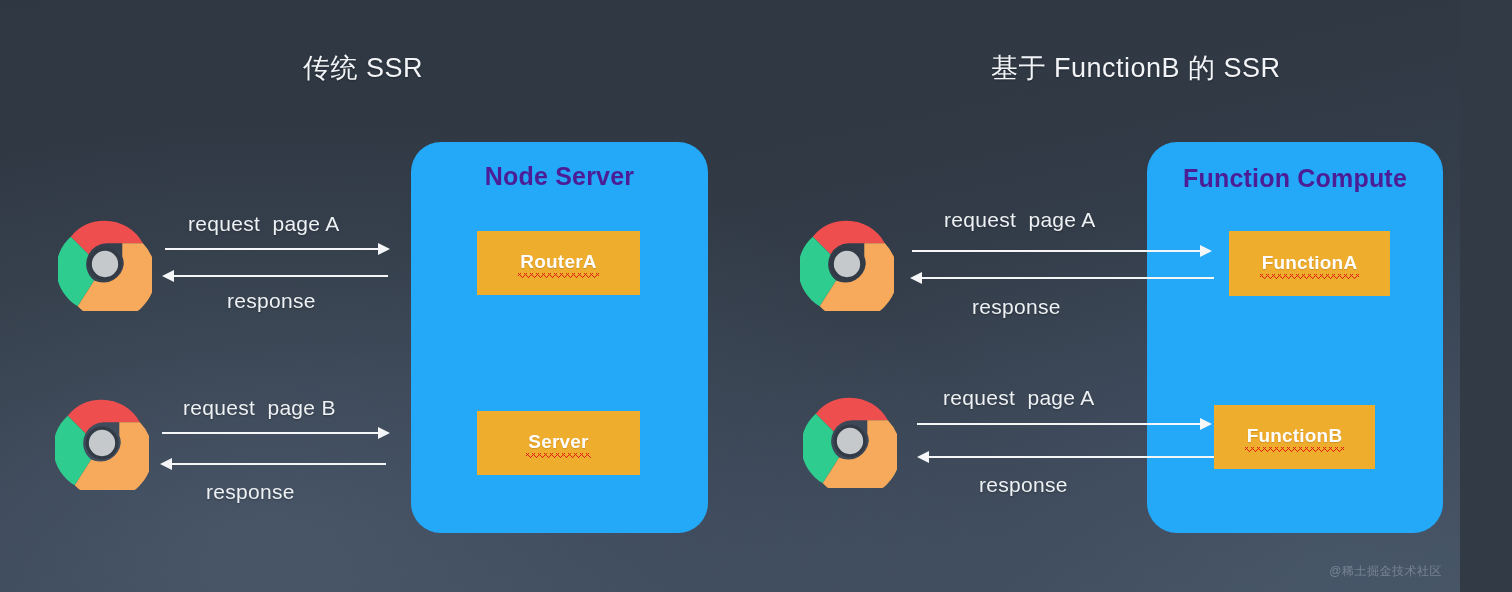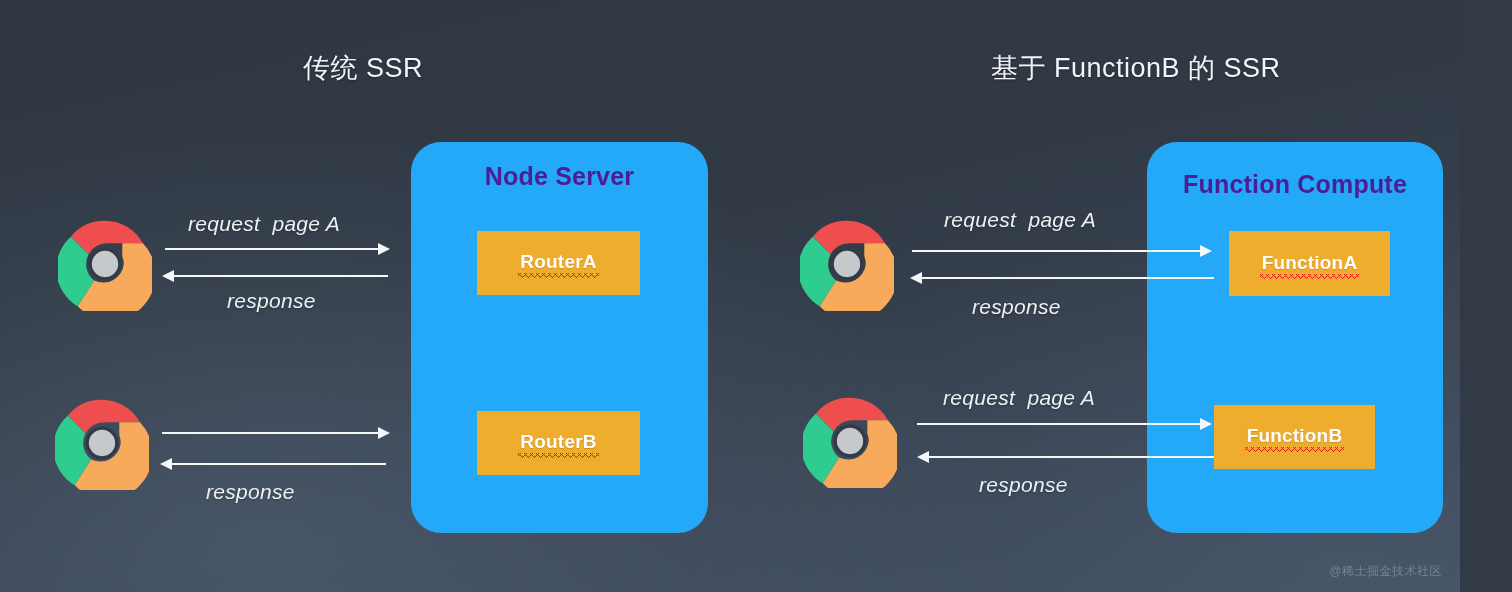--- a/index.html
+++ b/index.html
@@ -46,21 +46,21 @@
     position:absolute;
     left:0; right:0;
     text-align:center;
     color:#4c1d95;
     font-weight:bold;
     font-size:25px;
     letter-spacing:0.2px;
     white-space:nowrap;
   }
   #panel-left  .panel-title { top:20px; }
-  #panel-right .panel-title { top:28px; }
+  #panel-right .panel-title { top:22px; }
 
   
   .unitbox {
     position:absolute;
     background:#efad2e;
     display:flex;
     align-items:center;
     justify-content:center;
   }
   .unitbox .unit-label {
@@ -114,21 +114,20 @@
   .arrow-head.right { border-left:12px solid #f4f6f8; }
   .arrow-head.left  { border-right:12px solid #f4f6f8; }
 
   .arrow-label {
     position:absolute;
     color:#eef1f4;
     font-size:21px;
     white-space:pre;
     letter-spacing:0.3px;
     text-shadow:0 1px 2px rgba(0,0,0,0.28);
-    font-style:italic;
   }
 
   
   #watermark {
     position:absolute;
     right:18px;
     bottom:12px;
     color:rgba(190,200,212,0.40);
     font-size:12px;
     letter-spacing:0.5px;
@@ -144,21 +143,21 @@
   <div class="title" id="title-right">基于 FunctionB 的 SSR</div>
 
   <div class="panel" id="panel-left">
     <div class="panel-title">Node Server</div>
   </div>
 
   <div class="unitbox" id="box-routerA">
     <span class="unit-label">RouterA</span>
   </div>
   <div class="unitbox" id="box-routerB">
-    <span class="unit-label">RouterB</span>
+    <span class="unit-label">Server</span>
   </div>
 
   <div class="panel" id="panel-right">
     <div class="panel-title">Function Compute</div>
   </div>
 
   <div class="unitbox" id="box-functionA">
     <span class="unit-label">FunctionA</span>
   </div>
   <div class="unitbox" id="box-functionB">
@@ -214,20 +213,21 @@
   </div>
 
   <div class="arrow-label" style="left:188px; top:212px;">request  page A</div>
   <div class="arrow-line" style="left:165px; top:248px; width:215px;"></div>
   <div class="arrow-head right" style="left:378px; top:243px;"></div>
 
   <div class="arrow-line" style="left:170px; top:275px; width:218px;"></div>
   <div class="arrow-head left" style="left:162px; top:270px;"></div>
   <div class="arrow-label" style="left:227px; top:289px;">response</div>
 
+  <div class="arrow-label" style="left:183px; top:396px;">request  page B</div>
   <div class="arrow-line" style="left:162px; top:432px; width:218px;"></div>
   <div class="arrow-head right" style="left:378px; top:427px;"></div>
 
   <div class="arrow-line" style="left:168px; top:463px; width:218px;"></div>
   <div class="arrow-head left" style="left:160px; top:458px;"></div>
   <div class="arrow-label" style="left:206px; top:480px;">response</div>
 
   <div class="arrow-label" style="left:944px; top:208px;">request  page A</div>
   <div class="arrow-line" style="left:912px; top:250px; width:290px;"></div>
   <div class="arrow-head right" style="left:1200px; top:245px;"></div>

